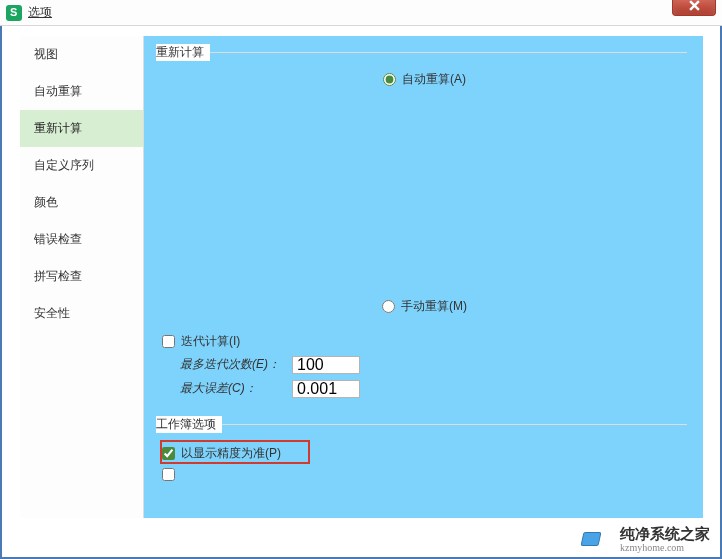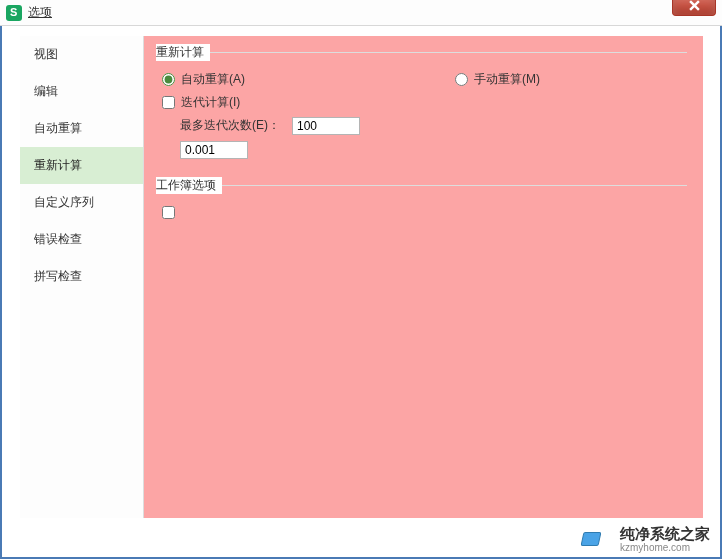--- a/index.html
+++ b/index.html
@@ -62,21 +62,21 @@
       display: flex;
       align-items: center;
       justify-content: center;
       box-shadow: inset 0 -6px 8px rgba(0,0,0,.15), inset 0 6px 8px rgba(255,255,255,.2);
     }
     .close-btn svg { width: 11px; height: 11px; stroke: #fff; stroke-width: 2.2; }
     .dialog-body {
       position: absolute;
       top: 36px; left: 20px;
       width: 683px; height: 482px;
-      background: #fca5a5;
+      background: #7dd3fc;
       display: flex;
       z-index: 2;
     }
     .sidebar {
       width: 124px;
       background: #fdfdfd;
       border-right: 1px solid #ddd;
       display: flex;
       flex-direction: column;
     }
@@ -102,35 +102,35 @@
       position: relative;
     }
     fieldset legend {
       font-size: 12px;
       color: #333;
       padding-right: 6px;
       background: #fff;
     }
     .row { display: flex; align-items: flex-start; margin: 4px 0 6px 6px; }
     .row-indent { margin-left: 24px; }
-    .radio-row { display: flex; align-items: center; gap: 210px; margin: 2px 0 6px 6px; }
+    .radio-row { display: flex; align-items: center; gap: 210px; margin: 2px 0 18px 6px; flex-direction: column; }
     label.inline { display: inline-flex; align-items: center; gap: 6px; cursor: pointer; }
     input[type="radio"], input[type="checkbox"] {
       width: 13px; height: 13px;
       accent-color: #4a8a3d;
       cursor: pointer;
     }
     .txt-input {
       width: 68px;
       height: 18px;
       border: 1px solid #b4b4b4;
       padding: 0 4px;
-      font-size: 12px;
-    }
-    .field-label { display: inline-block; width: 112px; }
+      font-size: 16px;
+    }
+    .field-label { display: inline-block; width: 112px; font-style: italic; }
     .highlight-box {
       position: absolute;
       border: 2px solid #d13a2e;
       pointer-events: none;
     }
     .watermark {
       position: absolute;
       right: 12px; bottom: 6px;
       z-index: 5;
       display: flex;
@@ -140,46 +140,47 @@
       color: #333;
     }
     .wm-icon {
       width: 18px; height: 14px;
       background: #4aa3e6;
       border: 1px solid #2f7bb0;
       border-radius: 2px;
       transform: skewX(-12deg);
     }
     .wm-main { font-weight: 600; }
-    .wm-sub { color: #888; font-size: 10px; line-height: 1; display: block; margin-top: -1px; }
+    .wm-sub { color: #888; font-size: 10px; line-height: 1; display: block; margin-top: -1px; font-family: Liberation Serif, serif; }
   </style>
 </head>
 <body>
 
 <div class="outer-border"></div>
 
 <div class="titlebar">
   <span class="app-icon"></span>
   <span class="window-title">选项</span>
   <div class="close-btn">
     <svg viewBox="0 0 10 10">
         <path d="M1 1 L9 9 M9 1 L1 9"></path>
       </svg>
   </div>
 </div>
 
 <div class="dialog-body">
   <div class="sidebar">
     <div class="sidebar-item"><span>视图</span></div>
-    <div class="sidebar-item"><span>编辑</span></div>
     <div class="sidebar-item"><span>自动重算</span></div>
     <div class="sidebar-item active"><span>重新计算</span></div>
     <div class="sidebar-item"><span>自定义序列</span></div>
+    <div class="sidebar-item"><span>颜色</span></div>
     <div class="sidebar-item"><span>错误检查</span></div>
     <div class="sidebar-item"><span>拼写检查</span></div>
+    <div class="sidebar-item"><span>安全性</span></div>
   </div>
 
   <div class="main">
 
     <fieldset>
       <legend>重新计算</legend>
       <div class="radio-row">
         <label class="inline">
           <input type="radio" name="recalc" checked="" style="">
           <span>自动重算(A)</span>
@@ -193,26 +194,34 @@
         <label class="inline">
           <input type="checkbox" style="">
           <span>迭代计算(I)</span>
         </label>
       </div>
       <div class="row row-indent">
         <span class="field-label">最多迭代次数(E)：</span>
         <input class="txt-input" value="100" style="">
       </div>
       <div class="row row-indent">
+        <span class="field-label">最大误差(C)：</span>
         <input class="txt-input" value="0.001" style="">
       </div>
     </fieldset>
 
     <fieldset style="position:relative;">
       <legend>工作簿选项</legend>
+      <div class="row" style="position:relative;">
+        <label class="inline">
+          <input type="checkbox" checked="" style="">
+          <span>以显示精度为准(P)</span>
+        </label>
+        <div class="highlight-box" style="left:-2px; top:-5px; width:150px; height:24px;"></div>
+      </div>
       <div class="row">
         <label class="inline">
           <input type="checkbox" style="">
         </label>
       </div>
     </fieldset>
 
   </div>
 </div>
 

